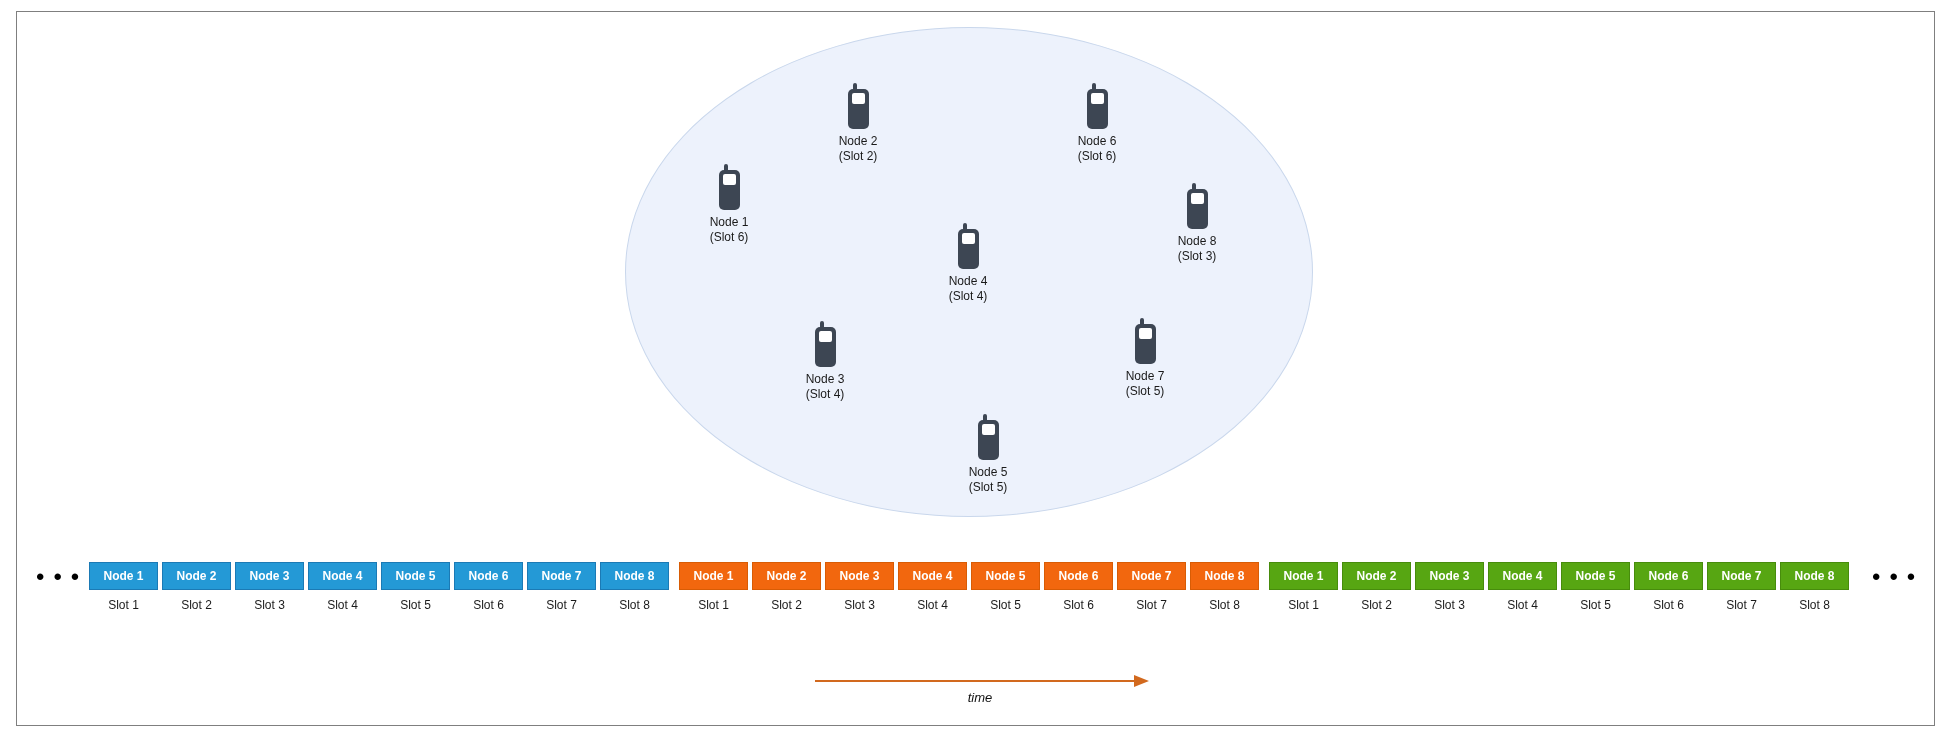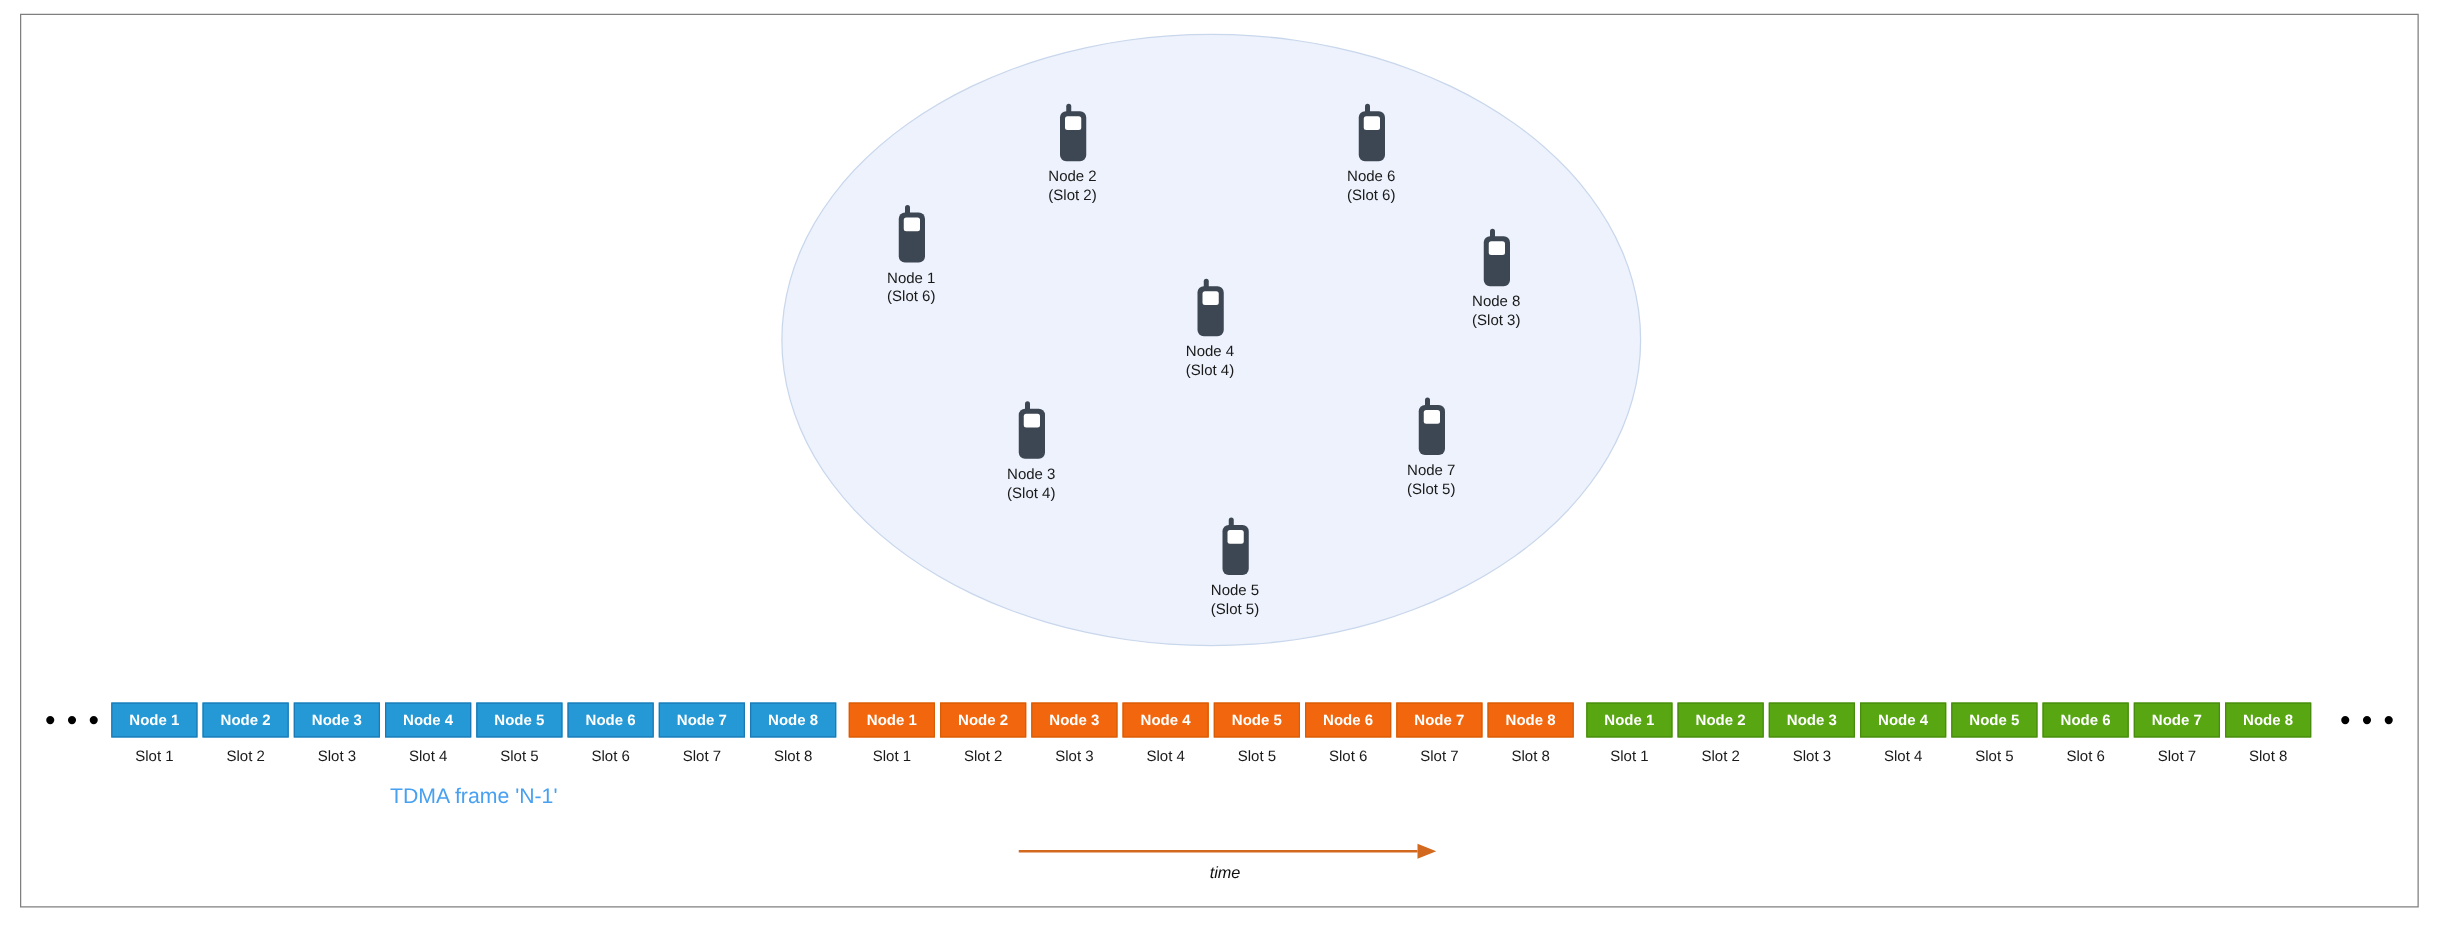--- a/index.html
+++ b/index.html
@@ -157,21 +157,20 @@
         </div>
         <div class="cell">
           <div class="slot-box" style="background: rgb(36, 153, 214); border-color: rgb(27, 122, 181);">Node 7</div>
           <div class="slot-label">Slot 7</div>
         </div>
         <div class="cell">
           <div class="slot-box" style="background: rgb(36, 153, 214); border-color: rgb(27, 122, 181);">Node 8</div>
           <div class="slot-label">Slot 8</div>
         </div>
       </div>
-      <div class="frame-label" style="color: rgb(71, 160, 240);">TDMA frame 'N-1'</div>
     </div>
     <div class="frame">
       <div class="cells">
         <div class="cell">
           <div class="slot-box" style="background: rgb(242, 103, 14); border-color: rgb(216, 92, 5);">Node 1</div>
           <div class="slot-label">Slot 1</div>
         </div>
         <div class="cell">
           <div class="slot-box" style="background: rgb(242, 103, 14); border-color: rgb(216, 92, 5);">Node 2</div>
           <div class="slot-label">Slot 2</div>

